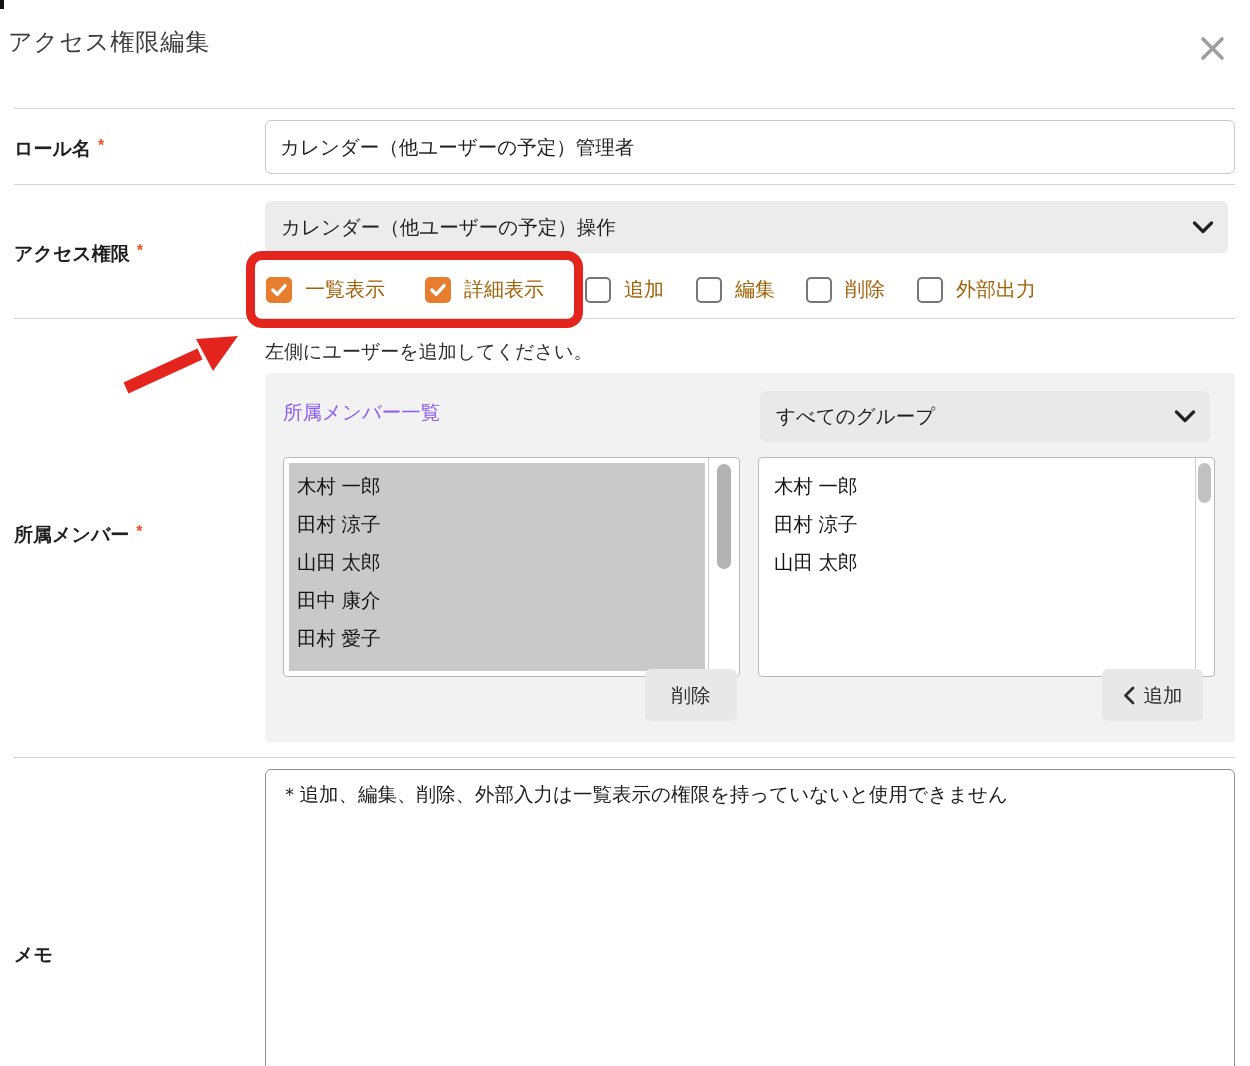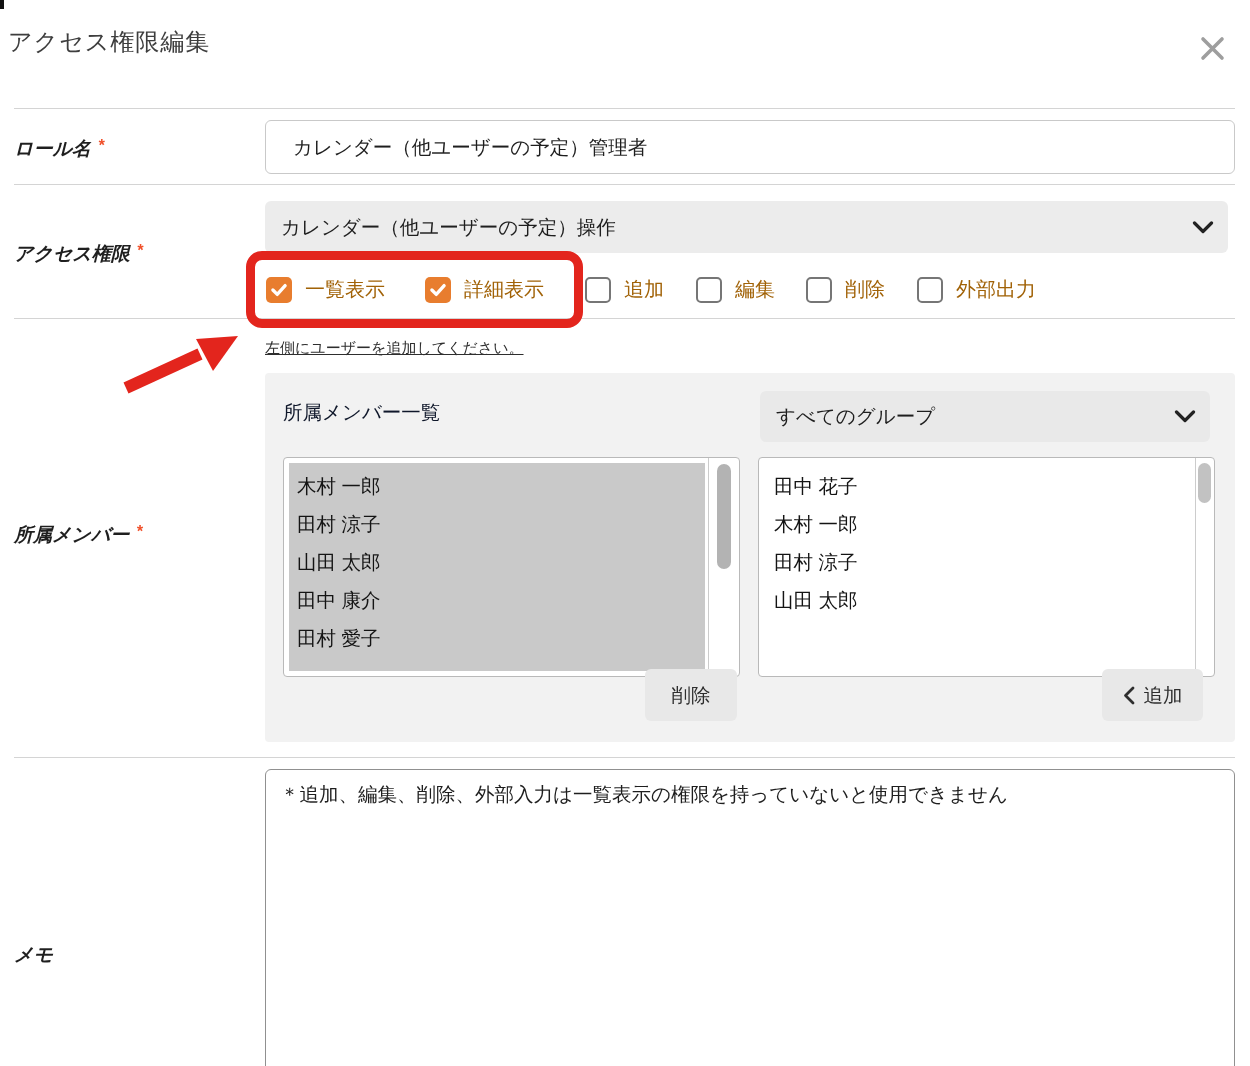--- a/index.html
+++ b/index.html
@@ -13,26 +13,26 @@
   .corner-mark { left:0; top:0; width:4px; height:9px; background:#111; }
 
   .title { left:8px; top:26px; font-size:24px; color:#3e3e3e; letter-spacing:1px; }
 
   .close-btn { left:1196px; top:32px; width:32px; height:32px; background:none; border:none;
     padding:0; cursor:pointer; display:flex; align-items:center; justify-content:center; }
 
   .hr { left:14px; width:1221px; height:1px; background:#d4d4d4; }
   .hr1 { top:108px; } .hr2 { top:184px; } .hr3 { top:318px; } .hr4 { top:757px; }
 
-  .flabel { left:14px; font-weight:bold; font-size:19px; color:#1f1f1f; white-space:nowrap;font-style:italic; }
+  .flabel { left:14px; font-weight:bold; font-size:19px; color:#1f1f1f; white-space:nowrap; }
   .req { color:#f0502a; font-size:16px; margin-left:7px; vertical-align:4px; font-weight:bold; }
 
   .text-input {
     left:265px; top:120px; width:970px; height:54px; box-sizing:border-box;
-    border:1.5px solid #c9c9c9; border-radius:6px; padding:0 27px;
+    border:1.5px solid #c9c9c9; border-radius:6px; padding:0 14px;
     font-size:19.5px; color:#1e1e1e; font-family:inherit; background:#fff; outline:none;
   }
 
   .select {
     background:#ececec; border-radius:6px; display:flex; align-items:center;
     padding:0 14px 0 16px; box-sizing:border-box; cursor:pointer;
   }
   .select .sel-text { font-size:19.5px; color:#1e1e1e; }
   .select .chev { margin-left:auto; }
   .access-select { left:265px; top:201px; width:963px; height:52px; }
@@ -47,24 +47,24 @@
   .cb[data-checked="true"] { background:#e87d2e; border:none; }
   .cb[data-checked="true"] .check { display:block; }
   .cbl { font-size:20px; color:#a16207; white-space:nowrap;text-align:center; }
 
   .red-box {
     left:246px; top:251px; width:337px; height:77px; box-sizing:border-box;
     border:9px solid #e3251d; border-radius:16px; pointer-events:none; z-index:6;
   }
   .red-arrow { left:112px; top:326px; z-index:6; pointer-events:none; }
 
-  .hint { left:265px; top:339px; font-size:15px; color:#2e2e2e;text-decoration:underline; }
+  .hint { left:265px; top:339px; font-size:19px; color:#2e2e2e; }
 
   .panel { left:265px; top:373px; width:970px; height:369px; background:#f2f2f2; border-radius:4px; }
-  .panel .inner-label { position:absolute; left:18px; top:26px; font-size:19.5px; color:#0f172a; }
+  .panel .inner-label { position:absolute; left:18px; top:26px; font-size:19.5px; color:#8b5cf6; }
 
   .listbox {
     position:absolute; top:84px; width:457px; height:220px; box-sizing:border-box;
     background:#fff; border:1.5px solid #b9b9b9; border-radius:4px; overflow:hidden;
   }
   .left-listbox { left:18px; }
   .right-listbox { left:493px; }
 
   .sel-block { position:absolute; left:5px; top:5px; right:34px; bottom:5px; background:#c9c9c9; padding-top:4px; }
   .sel-block .li { padding-left:8px; }
@@ -203,21 +203,20 @@
 
     <div class="select group-select">
       <span class="sel-text">すべてのグループ</span>
       <svg class="chev" width="22" height="13" viewBox="0 0 22 13">
         <path d="M2.5 2 L11 10.5 L19.5 2" stroke="#222" stroke-width="3.2" fill="none" stroke-linecap="round" stroke-linejoin="round"></path>
       </svg>
     </div>
 
     <div class="listbox right-listbox">
       <div class="plain-items">
-        <div class="li">田中 花子</div>
         <div class="li">木村 一郎</div>
         <div class="li">田村 涼子</div>
         <div class="li">山田 太郎</div>
       </div>
       <div class="sb-sep"></div>
       <div class="sb-thumb"></div>
     </div>
 
     <button class="pbtn btn-remove">
       <span>削除</span>

